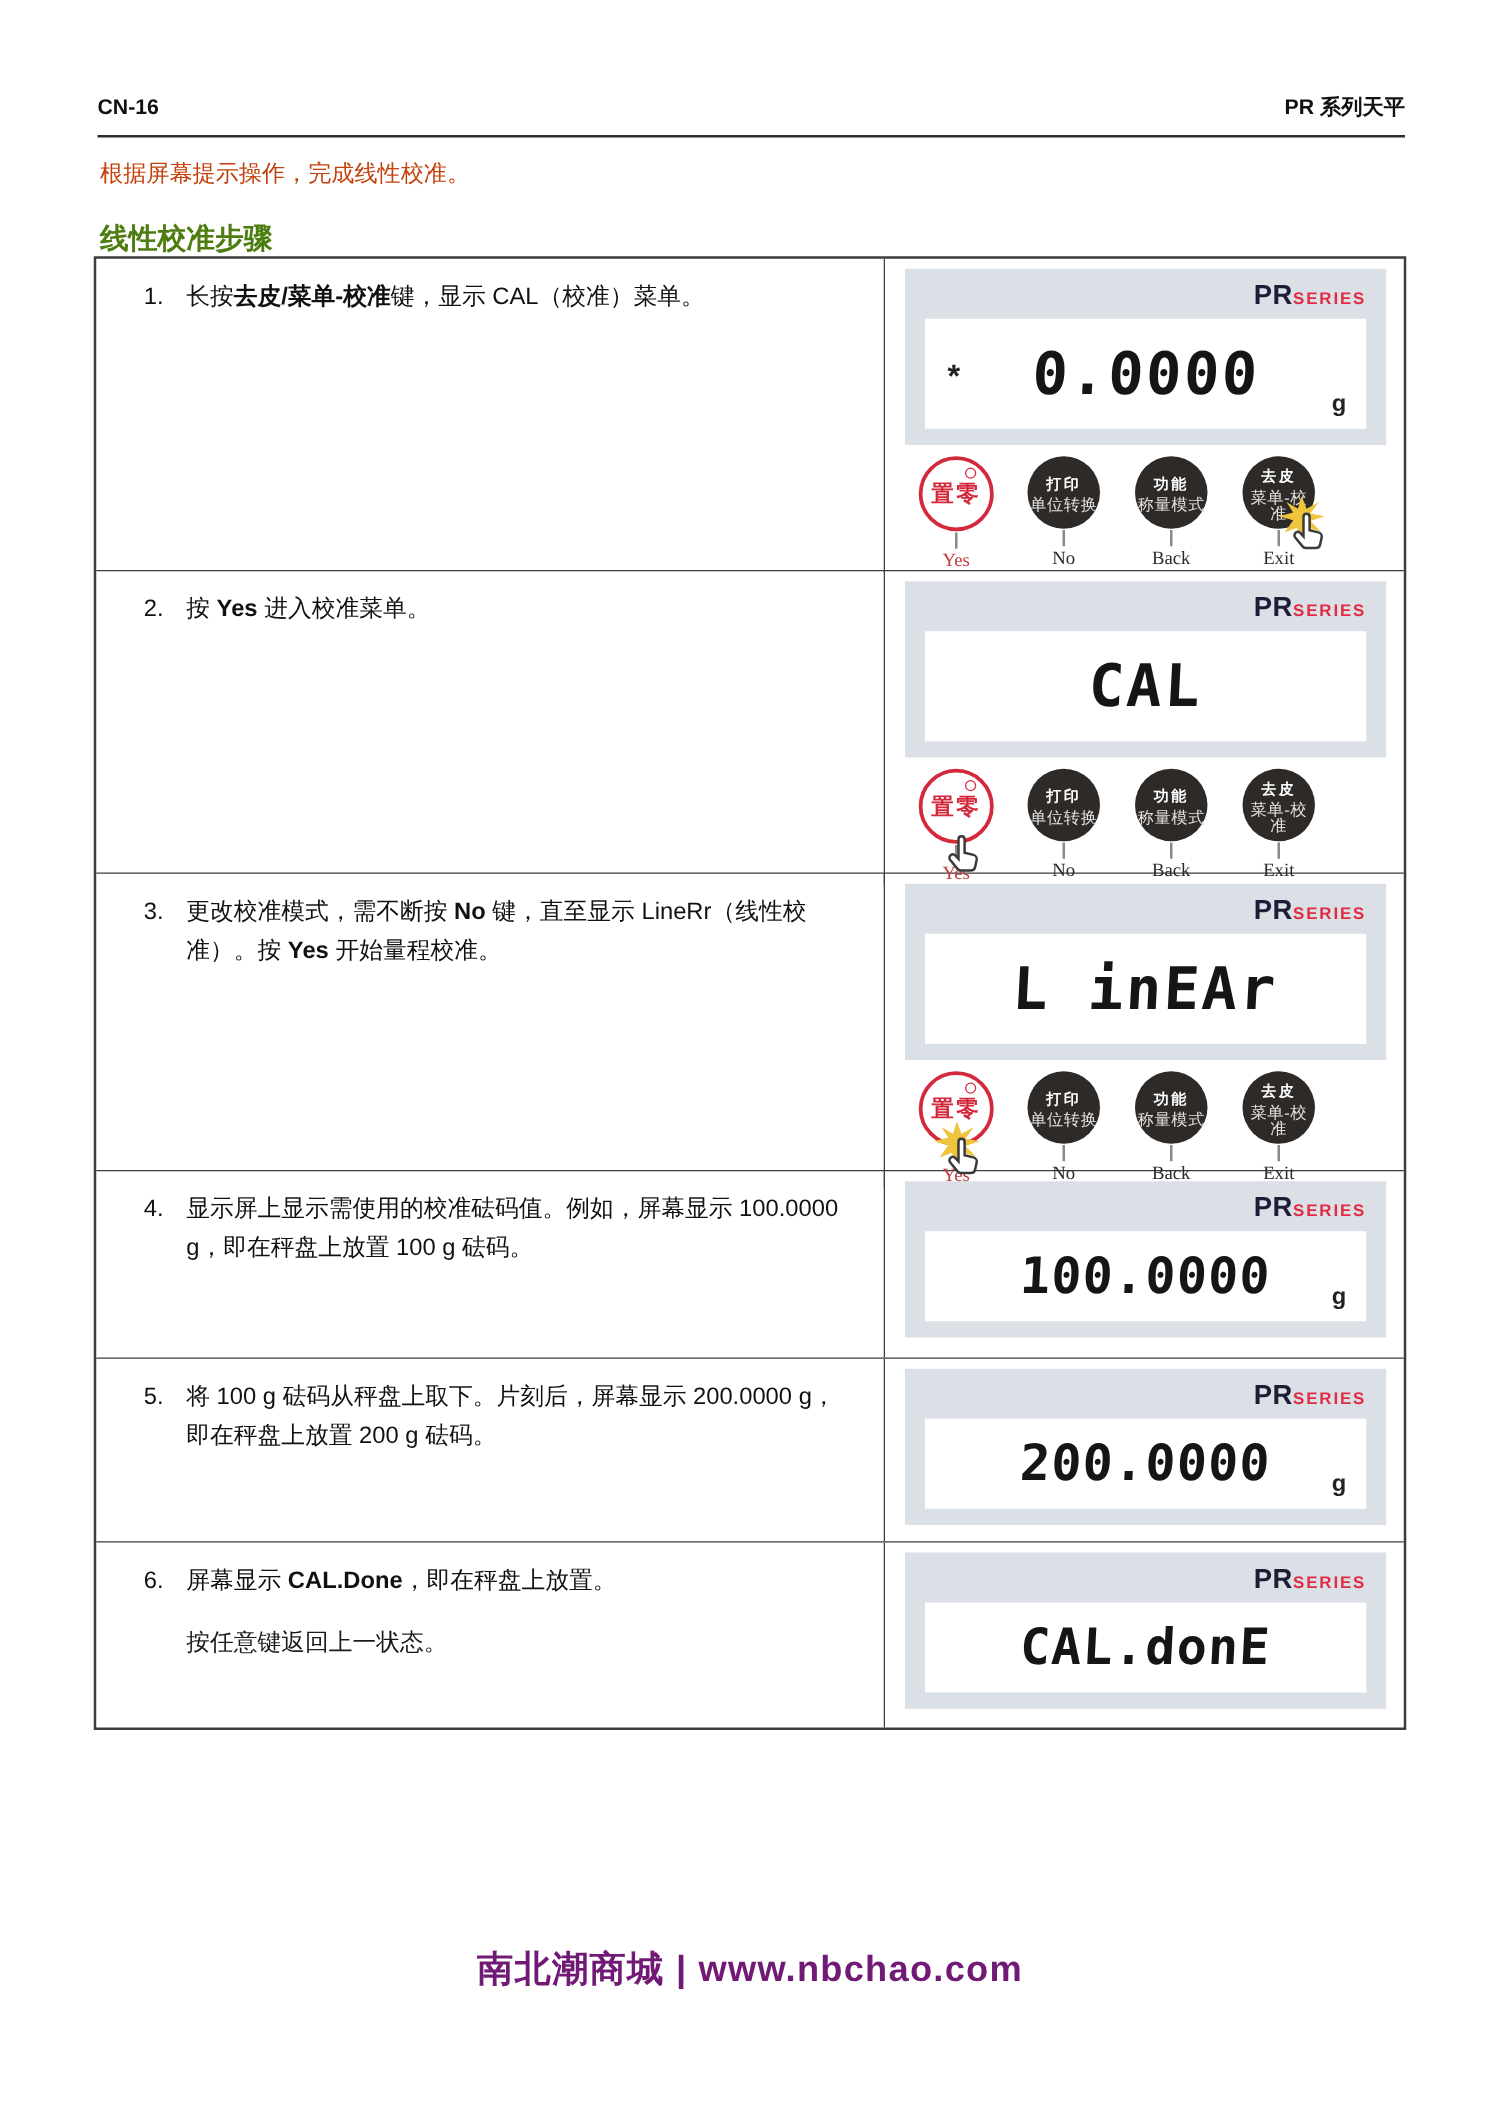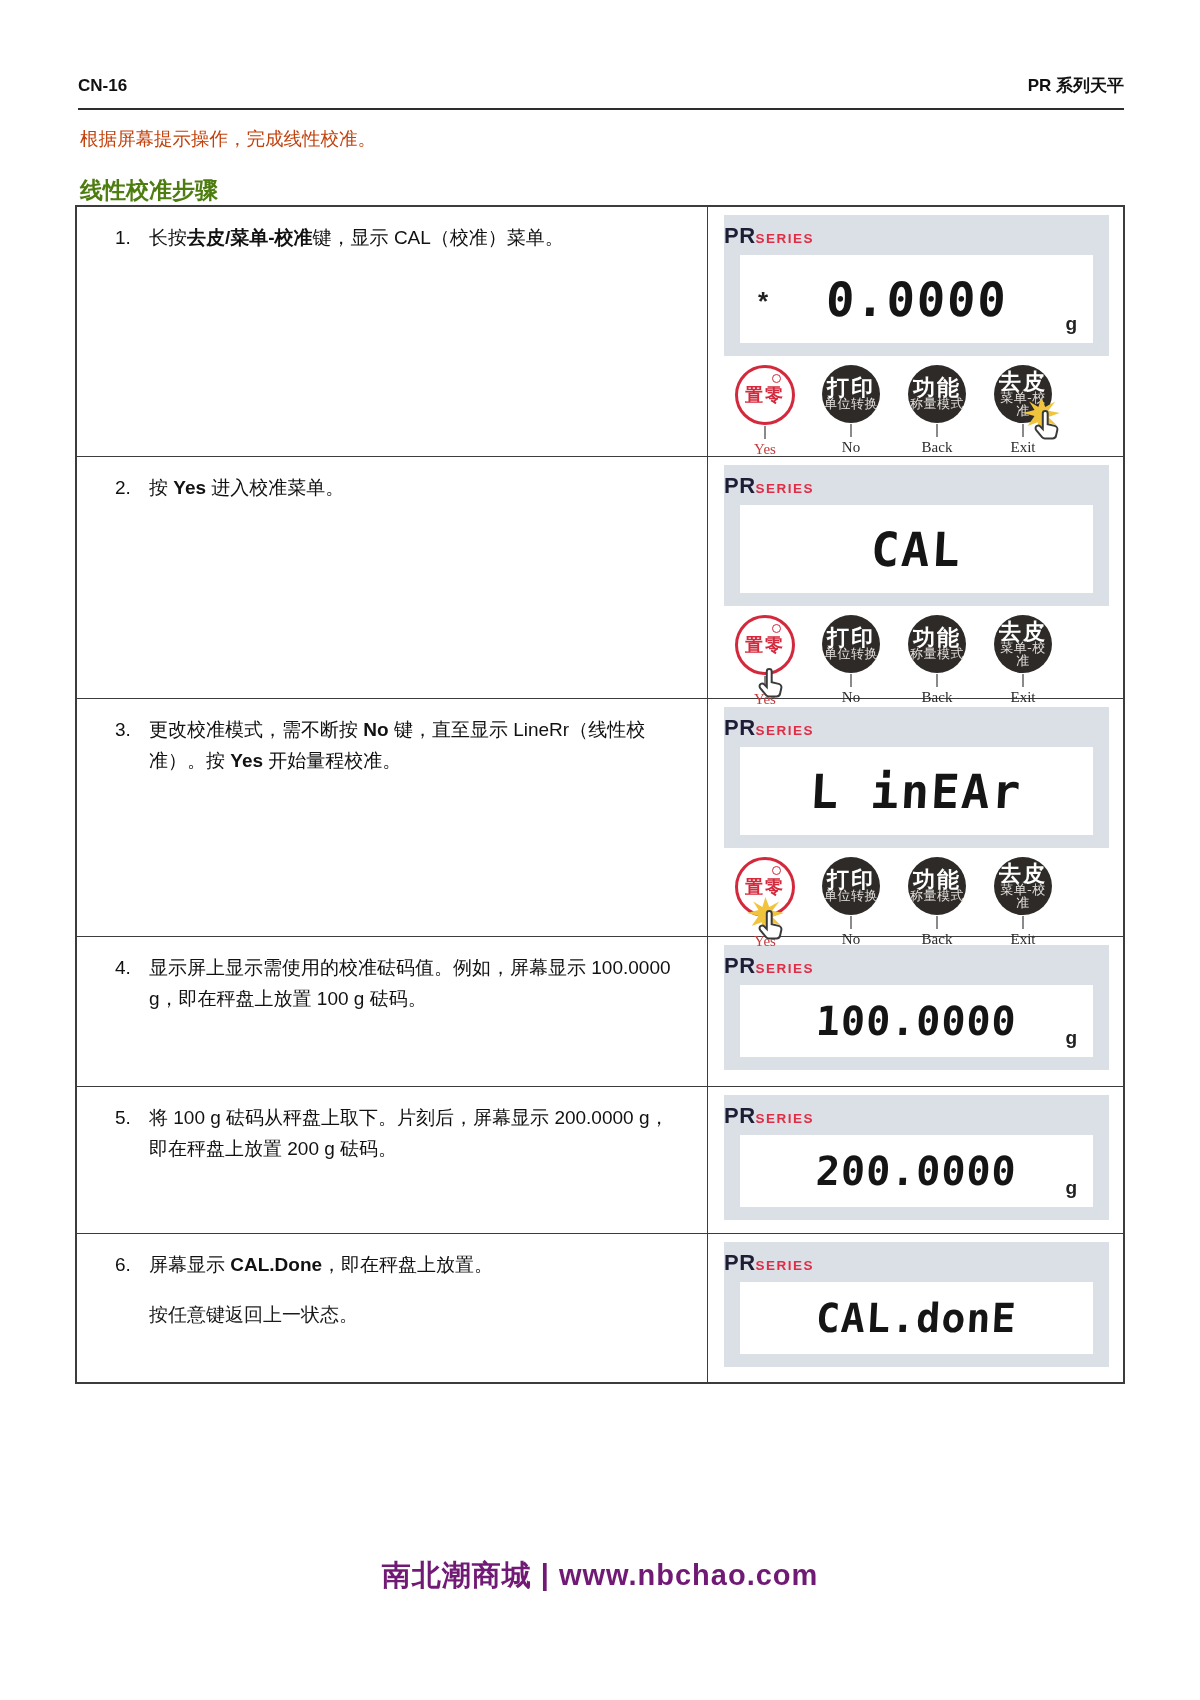--- a/index.html
+++ b/index.html
@@ -26,37 +26,37 @@
 
   .step-line { display:flex; font-size:19px; line-height:31px; color:#111; }
   .step-num { width:34px; flex:0 0 34px; }
   .step-text { flex:1; }
   .step-text .bold { font-weight:bold; }
   .step-p2 { font-size:19px; line-height:31px; padding-left:34px; margin-top:19px; }
 
   
   .device { width:385px; }
   .panel { background:#dbe0e7; width:385px; padding:7px 0 13px 0; }
-  .brand { text-align:left; padding:2px 16px 4px 0; line-height:24px; white-space:nowrap; }
+  .brand { text-align:right; padding:2px 16px 4px 0; line-height:24px; white-space:nowrap; }
   .brand .pr { font-size:22px; font-weight:800; color:#1d1d36; letter-spacing:0.5px; }
   .brand .series { font-size:13.5px; font-weight:800; color:#e02c44; letter-spacing:1.5px; }
   .lcd { position:relative; background:#ffffff; margin:0 16px; height:88px; display:flex; align-items:center; justify-content:center; }
   .compact .lcd { height:72px; }
   .lcd-value { font-family:"DejaVu Sans Mono",monospace; font-weight:bold; font-size:47px; color:#151515; letter-spacing:2px; transform:skewX(-3deg); white-space:pre; }
   .lcd-value.long { font-size:40px; letter-spacing:1px; }
   .lcd-star { position:absolute; left:18px; top:50%; transform:translateY(-42%); font-size:26px; font-weight:bold; color:#222; }
   .lcd-unit { position:absolute; right:16px; bottom:8px; font-size:19px; font-weight:bold; color:#222; }
 
   
   .keypad { position:relative; width:352px; margin:9px 0 0 12px; display:flex; gap:28px; }
   .key { width:58px; text-align:center;font-family:Liberation Serif, serif; }
   .circle { position:relative; width:58px; height:58px; border-radius:50%; display:flex; flex-direction:column; align-items:center; justify-content:center; }
   .circle.dark { background:#2d2a28; }
   .circle.red { background:#fff; border:3.5px solid #d4293c; width:60px; height:60px; margin-left:-1px; }
-  .k-top { font-size:22px; font-weight:bold; color:#fff; letter-spacing:2px; line-height:19px; }
+  .k-top { font-size:12px; font-weight:bold; color:#fff; letter-spacing:2px; line-height:19px; }
   .circle.red .k-top { color:#d4293c; font-size:18px; }
   .k-sub { font-size:13px; color:#e3e0dd; letter-spacing:0.5px; line-height:13px; }
   .power-badge { position:absolute; top:6px; right:11px; width:9px; height:9px; border:1.6px solid #d4293c; border-radius:50%; }
   .tick { width:1.5px; height:13px; background:#8a8a8a; margin:1px auto 2px auto; }
   .k-label { font-size:15px; color:#2c2c2c; }
   .k-label.yes { color:#c23a3c; }
 
   .hand { position:absolute; width:52px; height:52px; pointer-events:none; }
   .hand.at-tare { left:284px; top:32px; }
   .hand.at-zero { left:8px; top:40px; }

